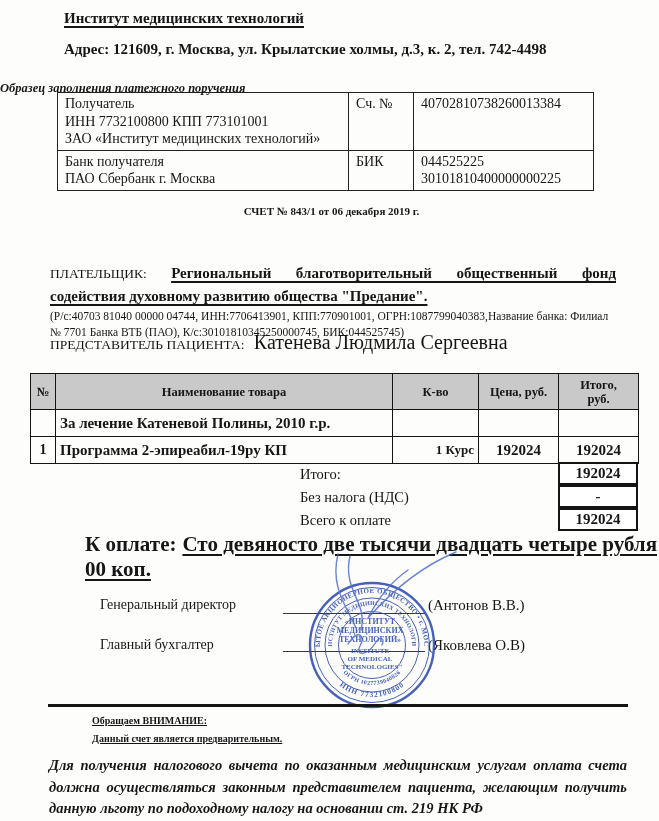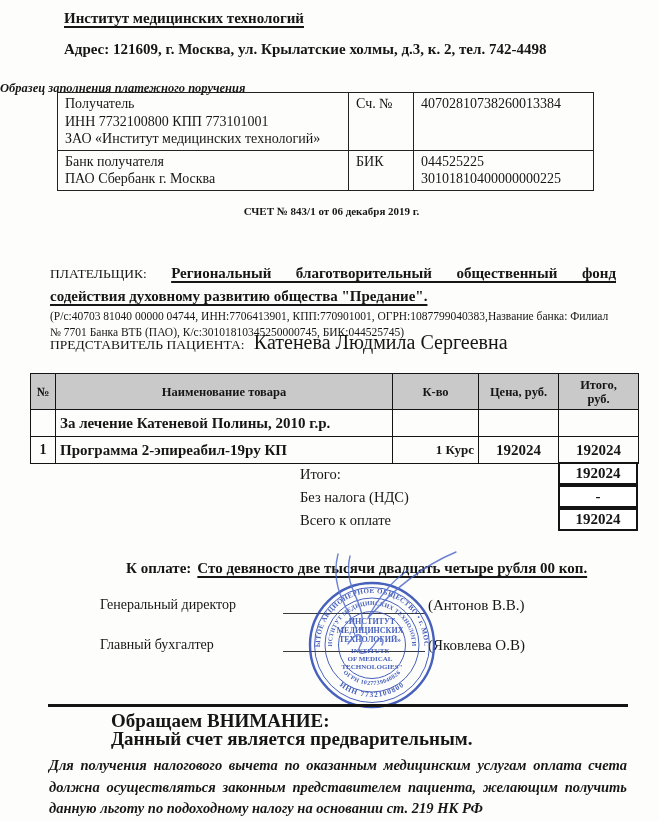--- a/index.html
+++ b/index.html
@@ -38,30 +38,30 @@
   table.items tbody td{height:26px;}
   td.cell-name{font-size:15px;font-weight:bold;padding-left:9px;}
   td.cell-num{font-size:14px;font-weight:bold;text-align:center;}
   td.cell-qty{font-size:13px;font-weight:bold;text-align:right;}
   td.cell-money{font-size:15px;font-weight:bold;text-align:center;}
 
   .total-label{width:252px;text-align:left;font-size:14.5px;left:300px;}
   .total-box{left:558px;width:80px;height:23px;border:2px solid #141414;box-sizing:border-box;
              text-align:center;font-size:15px;font-weight:bold;line-height:19px;background:#fff;}
 
-  .amount-words{left:85px;top:560px;font-size:15px;margin-left:41px;}
+  .amount-words{left:85px;top:532px;font-size:21px;}
   .amount-words .lbl{font-weight:bold;}
   .amount-words .txt{font-weight:bold;text-decoration:underline;text-decoration-thickness:1.6px;text-underline-offset:3px;margin-left:6px;}
 
   .sig-role{left:100px;font-size:14px;}
   .sig-name{left:428px;font-size:15px;}
   .sig-line{left:283px;width:142px;border-bottom:1.6px solid #3a3a3a;height:0;}
 
   .separator{left:48px;top:704px;width:580px;height:3px;background:#141414;}
-  .notice{left:111px;top:712px;font-size:19px;font-weight:bold;line-height:17.5px;}
+  .notice{left:92px;top:712px;font-size:10px;font-weight:bold;line-height:17.5px;text-decoration:underline;}
   .footnote{left:49px;top:755px;width:578px;font-size:14.5px;font-weight:bold;font-style:italic;line-height:21.5px;text-align:justify;}
 
   .stamp-svg{left:280px;top:548px;pointer-events:none;}
 </style>
 </head>
 <body>
 
 <div class="page">
 
   <div class="abs org-title u">Институт медицинских технологий</div>

